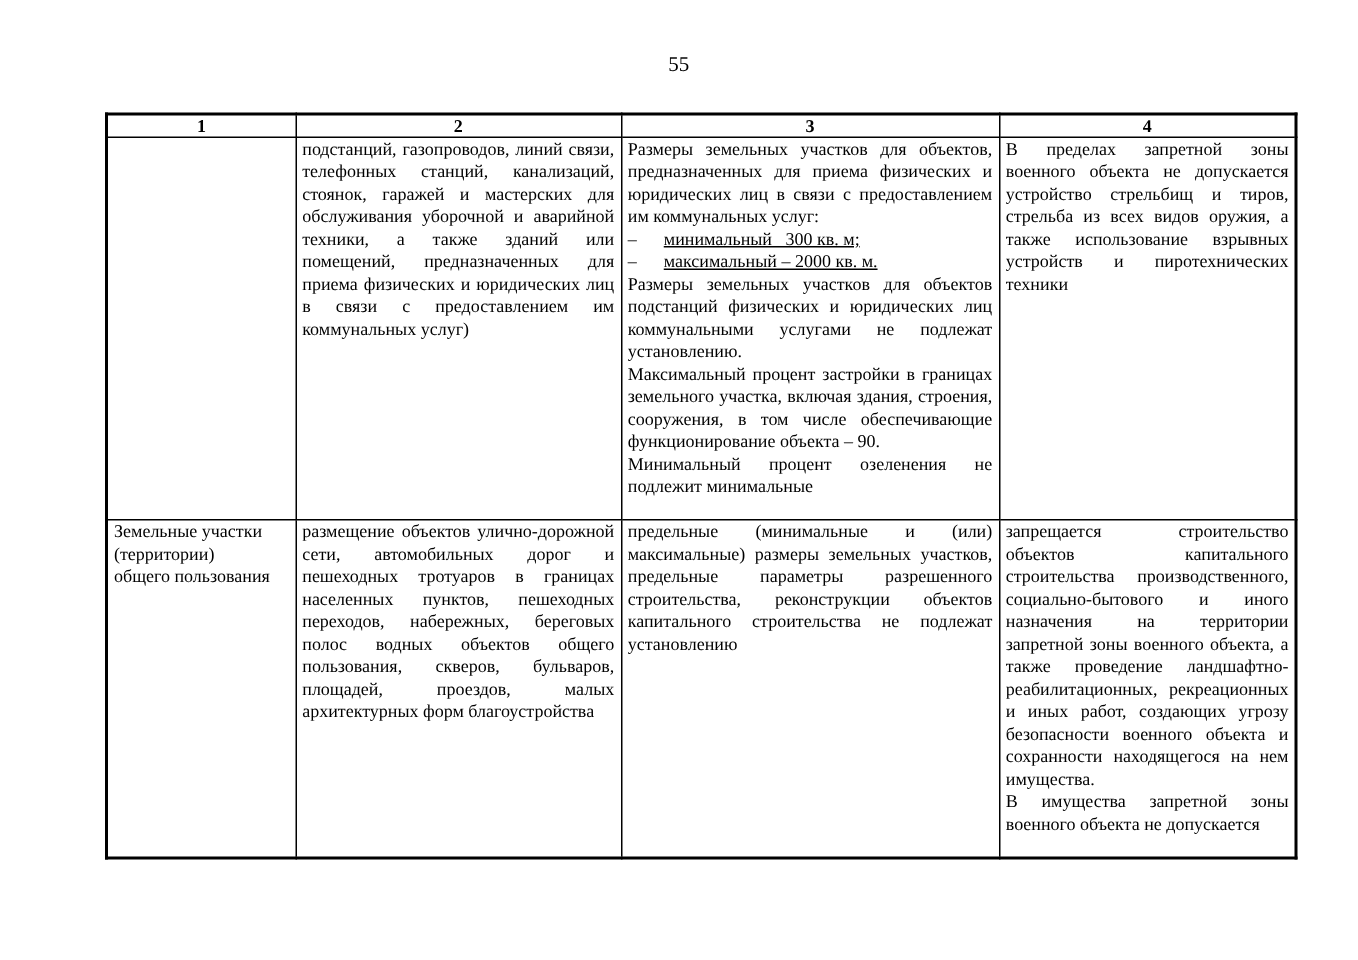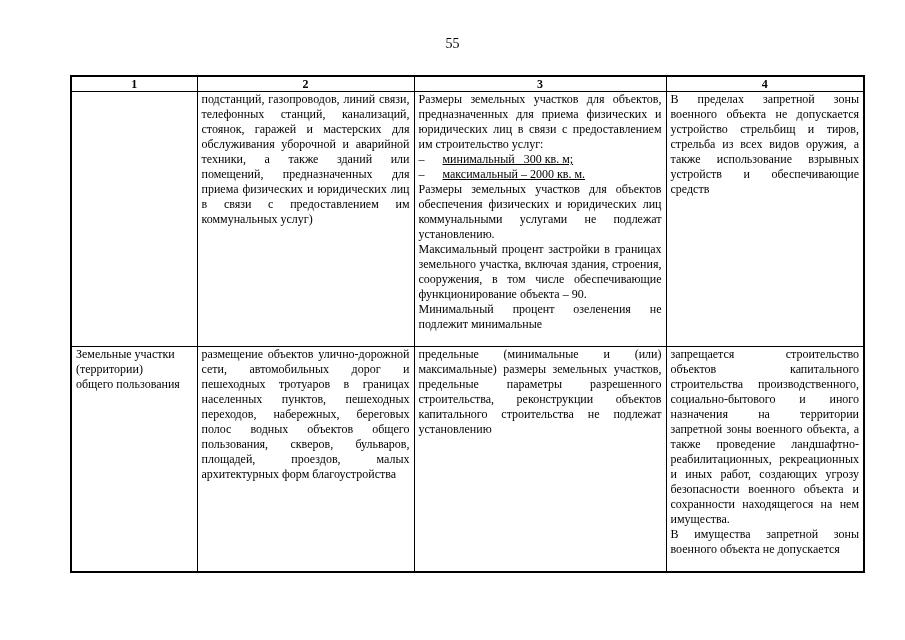--- a/index.html
+++ b/index.html
@@ -93,35 +93,35 @@
       <th>4</th>
     </tr>
   </thead>
   <tbody>
       <tr class="row-1">
         <td></td>
         <td>
           <p class="para">подстанций, газопроводов, линий связи, телефонных станций, канализаций, стоянок, гаражей и мастерских для обслуживания уборочной и аварийной техники, а также зданий или помещений, предназначенных для приема физических и юридических лиц в связи с предоставлением им коммунальных услуг)</p>
         </td>
         <td>
-          <p class="para">Размеры земельных участков для объектов, предназначенных для приема физических и юридических лиц в связи с предоставлением им строительство услуг:</p>
+          <p class="para">Размеры земельных участков для объектов, предназначенных для приема физических и юридических лиц в связи с предоставлением им коммунальных услуг:</p>
           <div class="dash-item">
             <span class="dash-marker">–</span>
             <span class="dash-text">минимальный   300 кв. м;</span>
           </div>
           <div class="dash-item">
             <span class="dash-marker">–</span>
             <span class="dash-text">максимальный – 2000 кв. м.</span>
           </div>
-          <p class="para">Размеры земельных участков для объектов обеспечения физических и юридических лиц коммунальными услугами не подлежат установлению.</p>
+          <p class="para">Размеры земельных участков для объектов подстанций физических и юридических лиц коммунальными услугами не подлежат установлению.</p>
           <p class="para">Максимальный процент застройки в границах земельного участка, включая здания, строения, сооружения, в том числе обеспечивающие функционирование объекта – 90.</p>
           <p class="para">Минимальный процент озеленения не подлежит минимальные</p>
         </td>
         <td>
-          <p class="para">В пределах запретной зоны военного объекта не допускается устройство стрельбищ и тиров, стрельба из всех видов оружия, а также использование взрывных устройств и обеспечивающие средств</p>
+          <p class="para">В пределах запретной зоны военного объекта не допускается устройство стрельбищ и тиров, стрельба из всех видов оружия, а также использование взрывных устройств и пиротехнических техники</p>
         </td>
       </tr>
       <tr class="row-2">
         <td>
           <p class="para left">Земельные участки
 (территории)
 общего пользования</p>
         </td>
         <td>
           <p class="para">размещение объектов улично-дорожной сети, автомобильных дорог и пешеходных тротуаров в границах населенных пунктов, пешеходных переходов, набережных, береговых полос водных объектов общего пользования, скверов, бульваров, площадей, проездов, малых архитектурных форм благоустройства</p>

